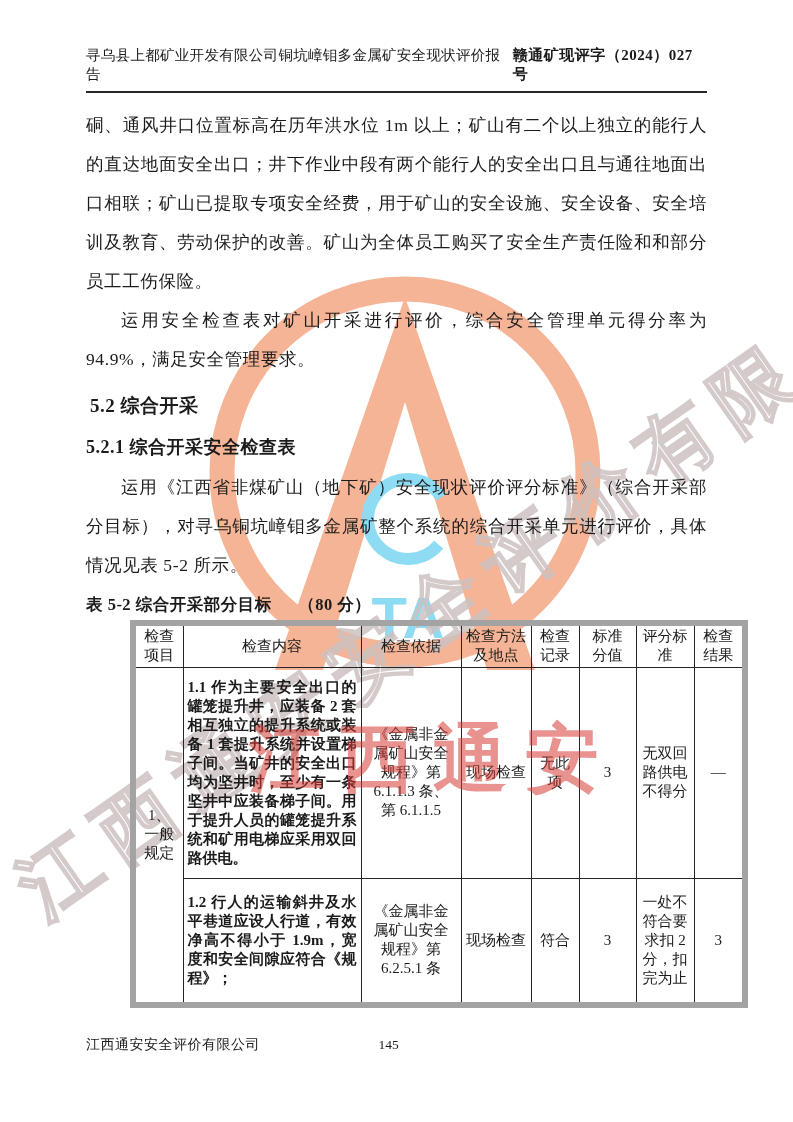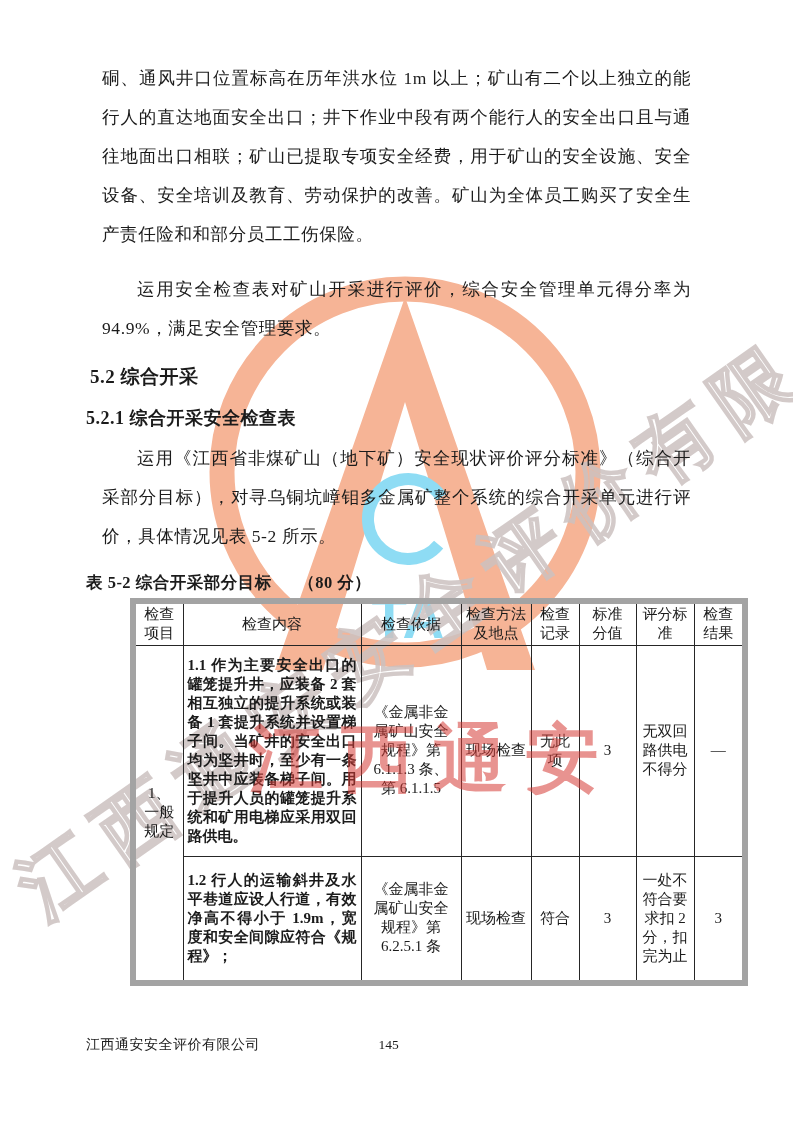--- a/index.html
+++ b/index.html
@@ -25,21 +25,21 @@
   }
   
   .content{position:relative;z-index:1;padding:46px 86px 0 86px;}
   .hdr{
     display:flex;justify-content:space-between;align-items:flex-end;
     border-bottom:2.5px solid #262626;padding-bottom:7px;
   }
   .hdr-left{font-size:14.5px;letter-spacing:.3px;}
   .hdr-right{font-size:15px;font-weight:bold;letter-spacing:.5px;}
   .para{
-    margin:16px;font-size:17.5px;line-height:39px;text-align:justify;
+    margin:0;font-size:17.5px;line-height:39px;text-align:justify;
     letter-spacing:.6px;
   }
   .para.first{margin-top:13px;}
   .para.indent{text-indent:2em;}
   h2.sec{font-size:19px;margin:14px 0 0 4px;letter-spacing:.5px;}
   h3.sec{font-size:18px;margin:16px 0 0 0;letter-spacing:.5px;font-family:Liberation Serif, serif;}
   .para.after-h{margin-top:9px;}
   .tbl-title{
     font-weight:bold;font-size:16.5px;
     margin:9px 0 4px 0;letter-spacing:.5px;
@@ -78,20 +78,24 @@
     <circle cx="203" cy="247" r="40" fill="none" stroke="#8edcf4" stroke-width="12" stroke-dasharray="200 52" transform="rotate(40 203 247)"></circle>
     <text x="203" y="366" text-anchor="middle" font-size="58" font-weight="bold" fill="#8edcf4" font-family="Liberation Sans, sans-serif">TA</text>
   </svg>
 
   <div class="wm wm-diag-layer">
     <div class="wm-diag">江西通安安全评价有限公司</div>
   </div>
 
   <div class="content">
 
+    <div class="hdr">
+      <div class="hdr-left">寻乌县上都矿业开发有限公司铜坑嶂钼多金属矿安全现状评价报告</div>
+      <div class="hdr-right">赣通矿现评字（2024）027号</div>
+    </div>
 
     <p class="para first">硐、通风井口位置标高在历年洪水位 1m 以上；矿山有二个以上独立的能行人的直达地面安全出口；井下作业中段有两个能行人的安全出口且与通往地面出口相联；矿山已提取专项安全经费，用于矿山的安全设施、安全设备、安全培训及教育、劳动保护的改善。矿山为全体员工购买了安全生产责任险和和部分员工工伤保险。</p>
     <p class="para indent">运用安全检查表对矿山开采进行评价，综合安全管理单元得分率为 94.9%，满足安全管理要求。</p>
 
     <h2 class="sec">5.2 综合开采</h2>
     <h3 class="sec">5.2.1 综合开采安全检查表</h3>
 
     <p class="para indent after-h">运用《江西省非煤矿山（地下矿）安全现状评价评分标准》（综合开采部分目标），对寻乌铜坑嶂钼多金属矿整个系统的综合开采单元进行评价，具体情况见表 5-2 所示。</p>
 
     <div class="tbl-title">

